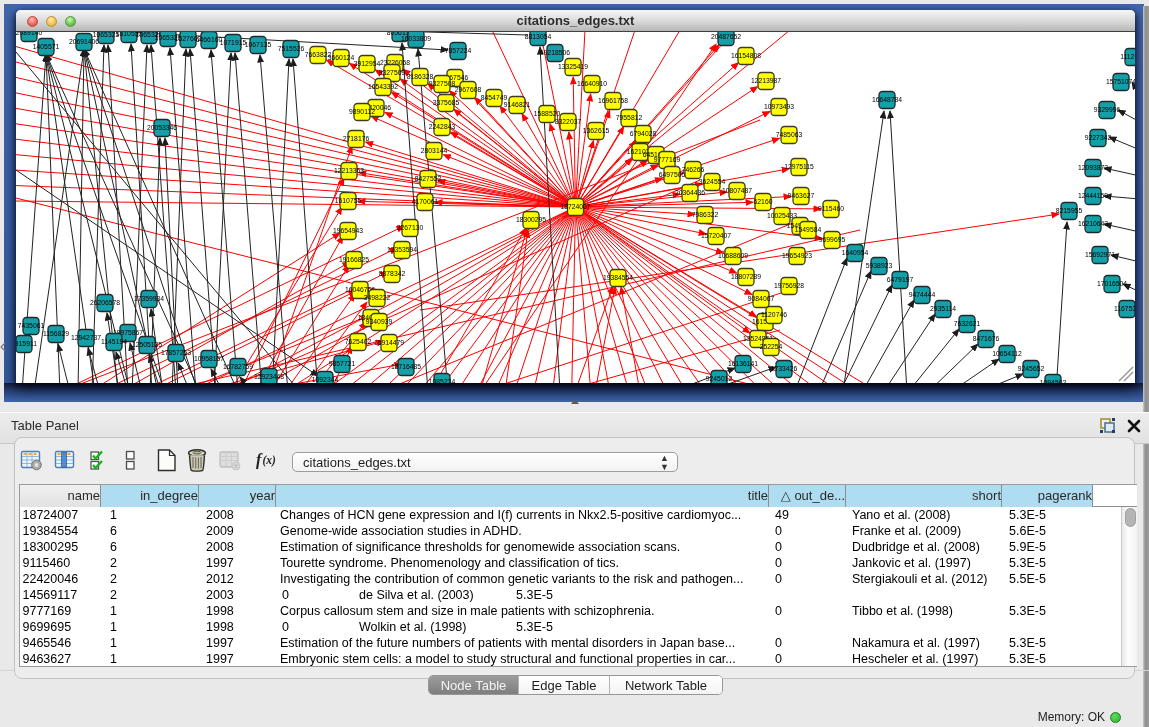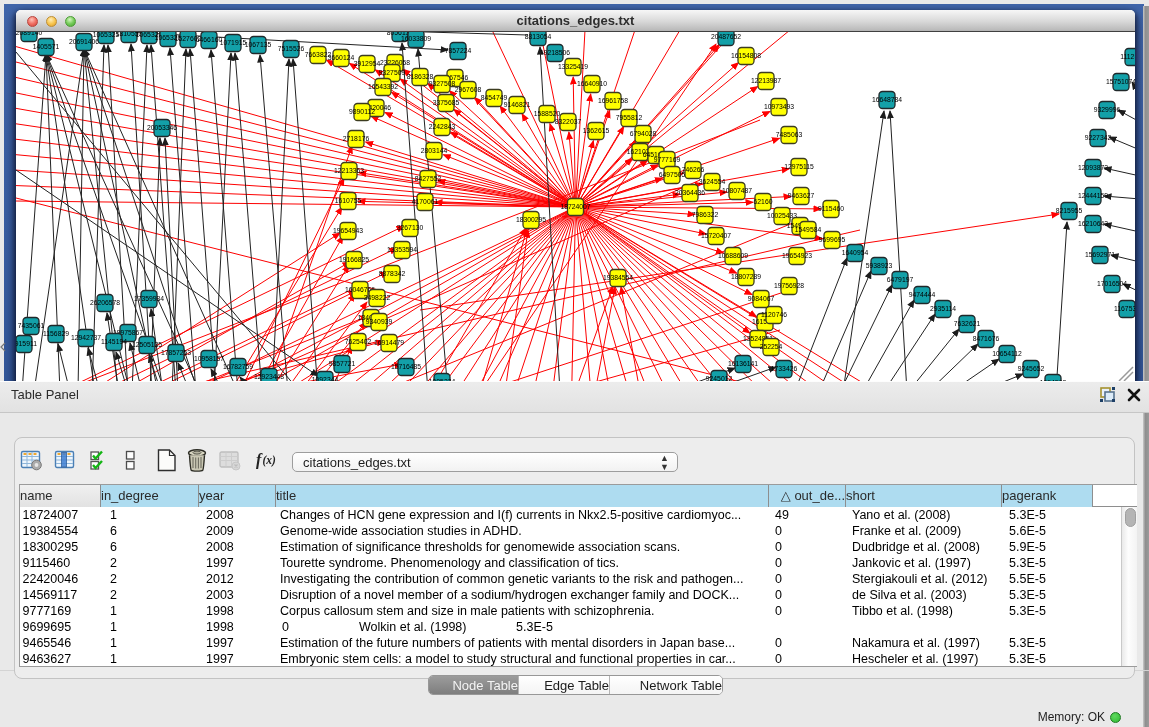--- a/index.html
+++ b/index.html
@@ -2,40 +2,40 @@
 <html><head><meta charset="utf-8"><style>
 *{margin:0;padding:0;box-sizing:border-box}
 html,body{width:1149px;height:727px;background:#e9e9e9;font-family:"Liberation Sans",sans-serif;overflow:hidden;position:relative}
 #desk{position:absolute;left:4px;top:4px;width:1140px;height:398px;background:linear-gradient(180deg,#4166ab,#3a5fa4 60%,#33579a);overflow:hidden}
 #band{position:absolute;left:0;top:379px;width:1140px;height:19px;background:linear-gradient(180deg,#131e38,#2c4a85 55%,#4166ab)}
 #win{position:absolute;left:12px;top:6px;width:1119px;height:373px;border-radius:5px 5px 0 0;box-shadow:0 6px 14px rgba(0,0,15,.6),2px 2px 5px rgba(0,0,20,.45),-2px 2px 5px rgba(0,0,20,.45);background:#fff}
 #tbar{position:absolute;left:0;top:0;width:100%;height:22px;border-radius:5px 5px 0 0;background:linear-gradient(180deg,#f7f7f7,#d8d8d8 55%,#bdbdbd 92%,#b3b3b3);border-bottom:1px solid #404040}
 #tbar .ti{position:absolute;left:0;right:0;top:3px;text-align:center;font-size:13px;font-weight:700;color:#2e2e2e}
 .tl{position:absolute;top:5.5px;width:11px;height:11px;border-radius:50%}
 #canvas{position:absolute;left:0;top:22px;width:1119px;height:351px;background:#fff;overflow:hidden}
-#tph{position:absolute;left:0;top:381px;width:1149px;height:32px;background:linear-gradient(180deg,#ececec,#e2e2e2);border-top:1px solid #fdfdfd;border-bottom:1px solid #c6c6c6}
+#tph{position:absolute;left:0;top:412px;width:1149px;height:32px;background:linear-gradient(180deg,#ececec,#e2e2e2);border-top:1px solid #fdfdfd;border-bottom:1px solid #c6c6c6}
 #tph span{position:absolute;left:11px;top:5px;font-size:13px;color:#2b2b2b}
 #panel{position:absolute;left:14px;top:437px;width:1121px;height:242px;background:#ededed;border:1px solid #c3c3c3;border-radius:8px}
 #combo{position:absolute;left:277px;top:14px;width:386px;height:20px;background:linear-gradient(180deg,#ffffff,#f2f2f2);border:1px solid #9d9d9d;border-radius:5px;font-size:13px;color:#1d1d1d;padding:2px 0 0 10px}
 #combo .ar{position:absolute;right:8px;top:1px;font-size:9px;color:#333;line-height:9px}
 #tbl{position:absolute;left:4px;top:46px;width:1118px;height:183px;background:#fff;border:1px solid #9b9b9b;border-right:none;font-size:12.5px;overflow:hidden}
 .hd{height:22px;display:flex;border-bottom:1px solid #8e8e8e;background:#fff}
-.hd div{height:22px;line-height:21px;text-align:left;font-size:13px;color:#2a2a2a;background:#aedcf0;border-right:1px solid #8e8e8e;overflow:hidden;white-space:nowrap}
+.hd div{height:22px;line-height:21px;text-align:right;font-size:13px;color:#2a2a2a;background:#aedcf0;border-right:1px solid #8e8e8e;overflow:hidden;white-space:nowrap}
 .hd .h0{width:81px;background:linear-gradient(180deg,#f0f0f0,#e2e2e2)}
 .hd .h1{width:98px}.hd .h2{width:77px}.hd .h3{width:493px}.hd .h4{width:77px;text-align:right;padding-left:6px}
 .hd .h5{width:156px}.hd .h6{width:91px}
 .tr{height:16px;display:flex;white-space:nowrap;color:#000}
 .tr div{overflow:hidden;line-height:16px}
 .c0{width:81px;padding-left:2.5px}.c1{width:98px;padding-left:9px}.c2{width:77px;padding-left:7px}
 .c3{width:493px;padding-left:4px}.c4{width:77px;padding-left:6px}.c5{width:156px;padding-left:6px}
 .c6{width:91px;padding-left:7px}
 #vsb{position:absolute;right:-1px;top:22px;width:17px;height:160px;background:linear-gradient(90deg,#e9e9e9,#fdfdfd 40%,#f2f2f2);border-left:1px solid #c9c9c9}
 #vsb .th{position:absolute;left:2.5px;top:1px;width:11px;height:19px;border-radius:6px;background:#b4b4b4;border:1px solid #9e9e9e}
 #tabs{position:absolute;left:428px;top:675px;height:20px;display:flex;font-size:13px;border:1px solid #979797;border-radius:5px;overflow:hidden;background:#fff}
-#tabs div{padding:0;line-height:19px;text-align:right}
+#tabs div{padding:0;line-height:19px;text-align:center}
 #tabs .t0{width:89px;background:linear-gradient(180deg,#9c9c9c,#7e7e7e);color:#f4f4f4}
 #tabs .t1{width:92px;border-left:1px solid #b5b5b5;border-right:1px solid #b5b5b5;color:#1c1c1c;background:linear-gradient(180deg,#ffffff,#f4f4f4)}
 #tabs .t2{width:112px;color:#1c1c1c;background:linear-gradient(180deg,#ffffff,#f4f4f4)}
 #mem{position:absolute;right:28px;top:710px;font-size:12px;color:#1e1e1e}
 #mem i{display:inline-block;width:11px;height:11px;border-radius:50%;background:radial-gradient(circle at 40% 35%,#5fd95f,#2eb830);border:1px solid #1d7a20;vertical-align:-2px;margin-left:5px;font-style:normal}
 #rstrip{position:absolute;right:0;top:6px;width:6px;height:721px;background:linear-gradient(90deg,#c9c9c9,#8f8f8f 40%,#9b9b9b)}
 #line670{position:absolute;left:0;top:670px;width:1149px;height:1px;background:#d4d4d4}
 </style></head><body>
 <div id="desk">
   <div id="band"></div>
@@ -933,21 +933,20 @@
         <div class="c2">2012</div>
         <div class="c3">Investigating the contribution of common genetic variants to the risk and pathogen...</div>
         <div class="c4">0</div>
         <div class="c5">Stergiakouli et al. (2012)</div>
         <div class="c6">5.5E-5</div>
       </div>
 <div class="tr">
         <div class="c0">14569117</div>
         <div class="c1">2</div>
         <div class="c2">2003</div>
-        <div class="c3">Disruption of a novel member of a sodium/hydrogen exchanger family and DOCK...</div>
         <div class="c4">0</div>
         <div class="c5">de Silva et al. (2003)</div>
         <div class="c6">5.3E-5</div>
       </div>
 <div class="tr">
         <div class="c0">9777169</div>
         <div class="c1">1</div>
         <div class="c2">1998</div>
         <div class="c3">Corpus callosum stem and size in male patients with schizophrenia.</div>
         <div class="c4">0</div>

